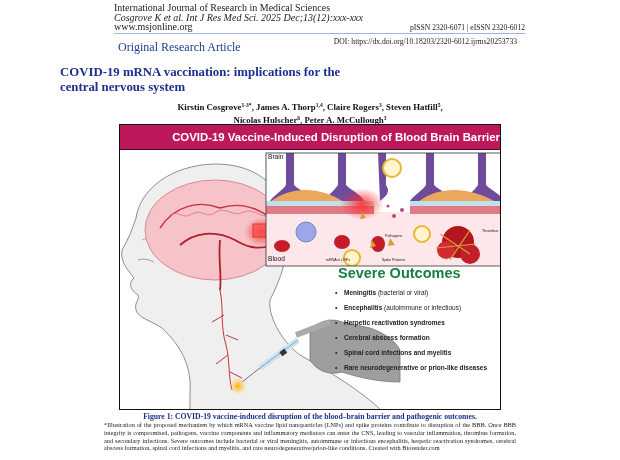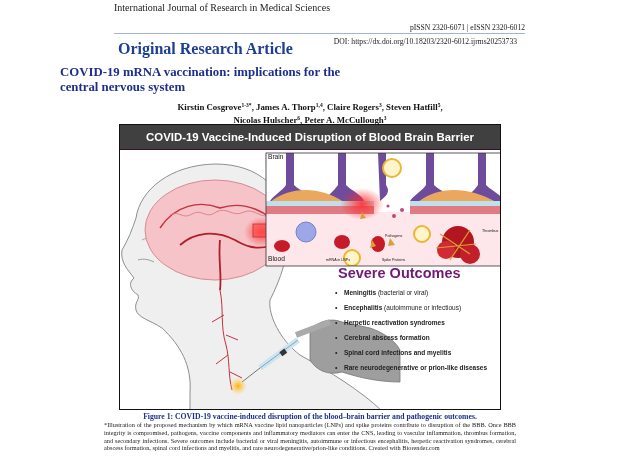--- a/index.html
+++ b/index.html
@@ -3,48 +3,50 @@
 <meta charset="utf-8">
 <style>
   * { box-sizing: border-box; margin: 0; padding: 0; }
   html, body { width: 620px; height: 460px; background: #ffffff; overflow: hidden; }
   body { position: relative; font-family: "Liberation Serif", "DejaVu Serif", serif; color: #111; }
 
   .hdr-left { position: absolute; left: 114px; top: 3px; font-size: 10px; line-height: 9.6px; color: #222; }
   .hdr-left .cite { font-style: italic; }
   .hdr-right { position: absolute; right: 95px; top: 23px; font-size: 7.6px; color: #222; }
   .hdr-rule { position: absolute; left: 114px; top: 33px; width: 411px; height: 1px; background: #9fb4d6; }
-  .article-type { position: absolute; left: 118px; top: 40px; font-size: 16px; font-weight: bold; color: #1c3f94; }
+  .article-type { position: absolute; left: 118px; top: 40px; font-size: 12px; font-weight: normal; color: #1c3f94; }
   .doi { position: absolute; right: 103px; top: 37px; font-size: 7.6px; color: #222; }
 
   .title { position: absolute; left: 60px; width: 500px; top: 65px; font-size: 12.8px; line-height: 15px; font-weight: bold; color: #1c2f8c; }
   .authors { position: absolute; left: 60px; width: 500px; top: 100px; text-align: center; font-size: 8.8px; line-height: 10.5px; font-weight: bold; color: #111; }
   .authors sup { font-size: 5.5px; vertical-align: 3px; }
 
   .figure { position: absolute; left: 119px; top: 124px; width: 382px; height: 286px; border: 1.4px solid #111; background: #fff; overflow: hidden; }
-  .fig-title { height: 25px; background: #404040; color: #fff; font-family: "Liberation Sans", "DejaVu Sans", sans-serif; font-weight: bold; font-size: 11.4px; text-align: center; line-height: 25px; border-bottom: 1px solid #3a0f2c; }
+  .fig-title { height: 25px; background: #be185d; color: #fff; font-family: "Liberation Sans", "DejaVu Sans", sans-serif; font-weight: bold; font-size: 11.4px; text-align: right; line-height: 25px; border-bottom: 1px solid #3a0f2c; }
   .illus { position: absolute; left: 0; top: 25px; width: 382px; height: 261px; }
 
   .inset-label { position: absolute; font-family: "Liberation Sans", "DejaVu Sans", sans-serif; font-size: 6.6px; color: #111; }
   .outcomes { position: absolute; left: 213px; top: 140px; width: 165px; font-family: "Liberation Sans", "DejaVu Sans", sans-serif; }
-  .outcomes-title { font-size: 14.5px; font-weight: bold; color: #701a75; margin-left: 5px; margin-bottom: 8px; }
+  .outcomes-title { font-size: 14.5px; font-weight: bold; color: #15803d; margin-left: 5px; margin-bottom: 8px; }
   .outcomes ul { list-style: none; }
   .outcomes li { position: relative; font-size: 6.5px; line-height: 8px; padding-left: 11px; margin-bottom: 7px; color: #222; }
   .outcomes li::before { content: "•"; position: absolute; left: 2px; top: 0; font-size: 7px; }
   .outcomes li b { font-weight: bold; }
 
   .caption-title { position: absolute; left: 80px; width: 460px; top: 412px; text-align: center; font-size: 7.7px; font-weight: bold; color: #1c2f8c; font-family: Liberation Serif, serif; }
   .caption-body { position: absolute; left: 104px; width: 412px; top: 421px; font-size: 6.3px; line-height: 7.8px; color: #222; text-align: justify; }
 </style>
 </head>
 <body>
 
 <div>
   <div class="hdr-left">
     <div>International Journal of Research in Medical Sciences</div>
+    <div class="cite">Cosgrove K et al. Int J Res Med Sci. 2025 Dec;13(12):xxx-xxx</div>
+    <div>www.msjonline.org</div>
   </div>
   <div class="hdr-right">pISSN 2320-6071 | eISSN 2320-6012</div>
   <div class="hdr-rule"></div>
   <div class="article-type">Original Research Article</div>
   <div class="doi">DOI: https://dx.doi.org/10.18203/2320-6012.ijrms20253733</div>
 </div>
 
 <div class="title">
   <div>COVID-19 mRNA vaccination: implications for the</div>
   <div>central nervous system</div>

